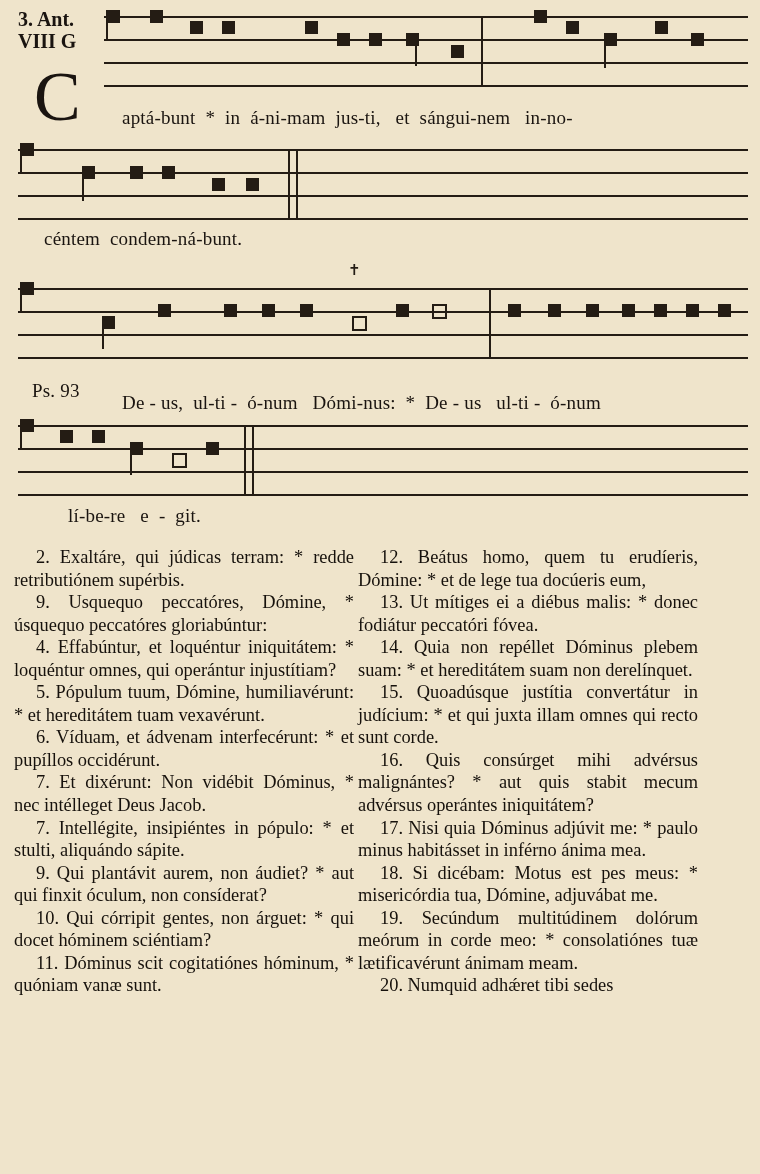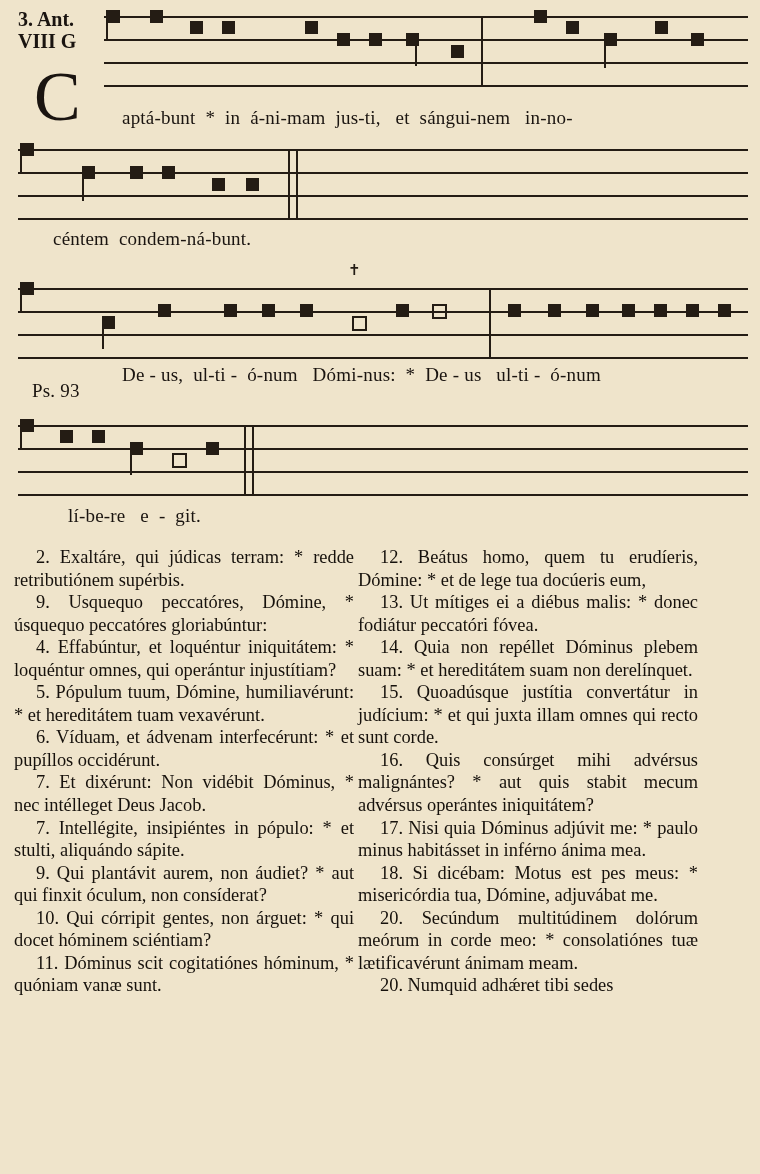--- a/index.html
+++ b/index.html
@@ -154,21 +154,21 @@
 
     <div class="neume" style="left:82px; top:166px;"></div>
     <div class="rule" style="left:82px; top:177px; width:2px; height:24px;"></div>
     <div class="neume" style="left:130px; top:166px;"></div>
     <div class="neume" style="left:162px; top:166px;"></div>
     <div class="neume" style="left:212px; top:178px;"></div>
     <div class="neume" style="left:246px; top:178px;"></div>
     <div class="rule" style="left:288px; top:149px; width:2px; height:70px;"></div>
     <div class="rule" style="left:296px; top:149px; width:2px; height:70px;"></div>
 
-    <div class="chant-text" style="left:44px; top:228px;margin-left:9px;">céntem  condem-ná-bunt.</div>
+    <div class="chant-text" style="left:44px; top:228px;">céntem  condem-ná-bunt.</div>
   </div>
 
   <div>
     <div class="rule" style="left:18px; top:288px; width:730px;"></div>
     <div class="rule" style="left:18px; top:311px; width:730px;"></div>
     <div class="rule" style="left:18px; top:334px; width:730px;"></div>
     <div class="rule" style="left:18px; top:357px; width:730px;"></div>
 
     <div class="neume" style="left:20px; top:282px; width:14px; height:13px;"></div>
     <div class="rule" style="left:20px; top:282px; width:2px; height:30px;"></div>
@@ -186,21 +186,21 @@
     <div class="rule" style="left:489px; top:288px; width:2px; height:70px;"></div>
     <div class="neume" style="left:508px; top:304px;"></div>
     <div class="neume" style="left:548px; top:304px;"></div>
     <div class="neume" style="left:586px; top:304px;"></div>
     <div class="neume" style="left:622px; top:304px;"></div>
     <div class="neume" style="left:654px; top:304px;"></div>
     <div class="neume" style="left:686px; top:304px;"></div>
     <div class="neume" style="left:718px; top:304px;"></div>
 
     <div class="chant-text bold" style="left:32px; top:380px;">Ps. 93</div>
-    <div class="chant-text" style="left:122px; top:364px;">De - us,  ul-ti -  ó-num   Dómi-nus:  *  De - us   ul-ti -  ó-num</div>
+    <div class="chant-text" style="left:122px; top:392px;">De - us,  ul-ti -  ó-num   Dómi-nus:  *  De - us   ul-ti -  ó-num</div>
   </div>
 
   <div>
     <div class="rule" style="left:18px; top:425px; width:730px;"></div>
     <div class="rule" style="left:18px; top:448px; width:730px;"></div>
     <div class="rule" style="left:18px; top:471px; width:730px;"></div>
     <div class="rule" style="left:18px; top:494px; width:730px;"></div>
 
     <div class="neume" style="left:20px; top:419px; width:14px; height:13px;"></div>
     <div class="rule" style="left:20px; top:419px; width:2px; height:30px;"></div>
@@ -231,18 +231,18 @@
       <p>11. Dóminus scit cogitatiónes hóminum, * quóniam vanæ sunt.</p>
     </div>
     <div class="col">
       <p>12. Beátus homo, quem tu erudíeris, Dómine: * et de lege tua docúeris eum,</p>
       <p>13. Ut mítiges ei a diébus malis: * donec fodiátur peccatóri fóvea.</p>
       <p>14. Quia non repéllet Dóminus plebem suam: * et hereditátem suam non derelínquet.</p>
       <p>15. Quoadúsque justítia convertátur in judícium: * et qui juxta illam omnes qui recto sunt corde.</p>
       <p>16. Quis consúrget mihi advérsus malignántes? * aut quis stabit mecum advérsus operántes iniquitátem?</p>
       <p>17. Nisi quia Dóminus adjúvit me: * paulo minus habitásset in inférno ánima mea.</p>
       <p>18. Si dicébam: Motus est pes meus: * misericórdia tua, Dómine, adjuvábat me.</p>
-      <p>20. Secúndum multitúdinem dolórum meórum in corde meo: * consolatiónes tuæ lætificavérunt ánimam meam.</p>
+      <p>19. Secúndum multitúdinem dolórum meórum in corde meo: * consolatiónes tuæ lætificavérunt ánimam meam.</p>
       <p>20. Numquid adhǽret tibi sedes</p>
     </div>
   </div>
 
 </div>
 
 </body></html>

